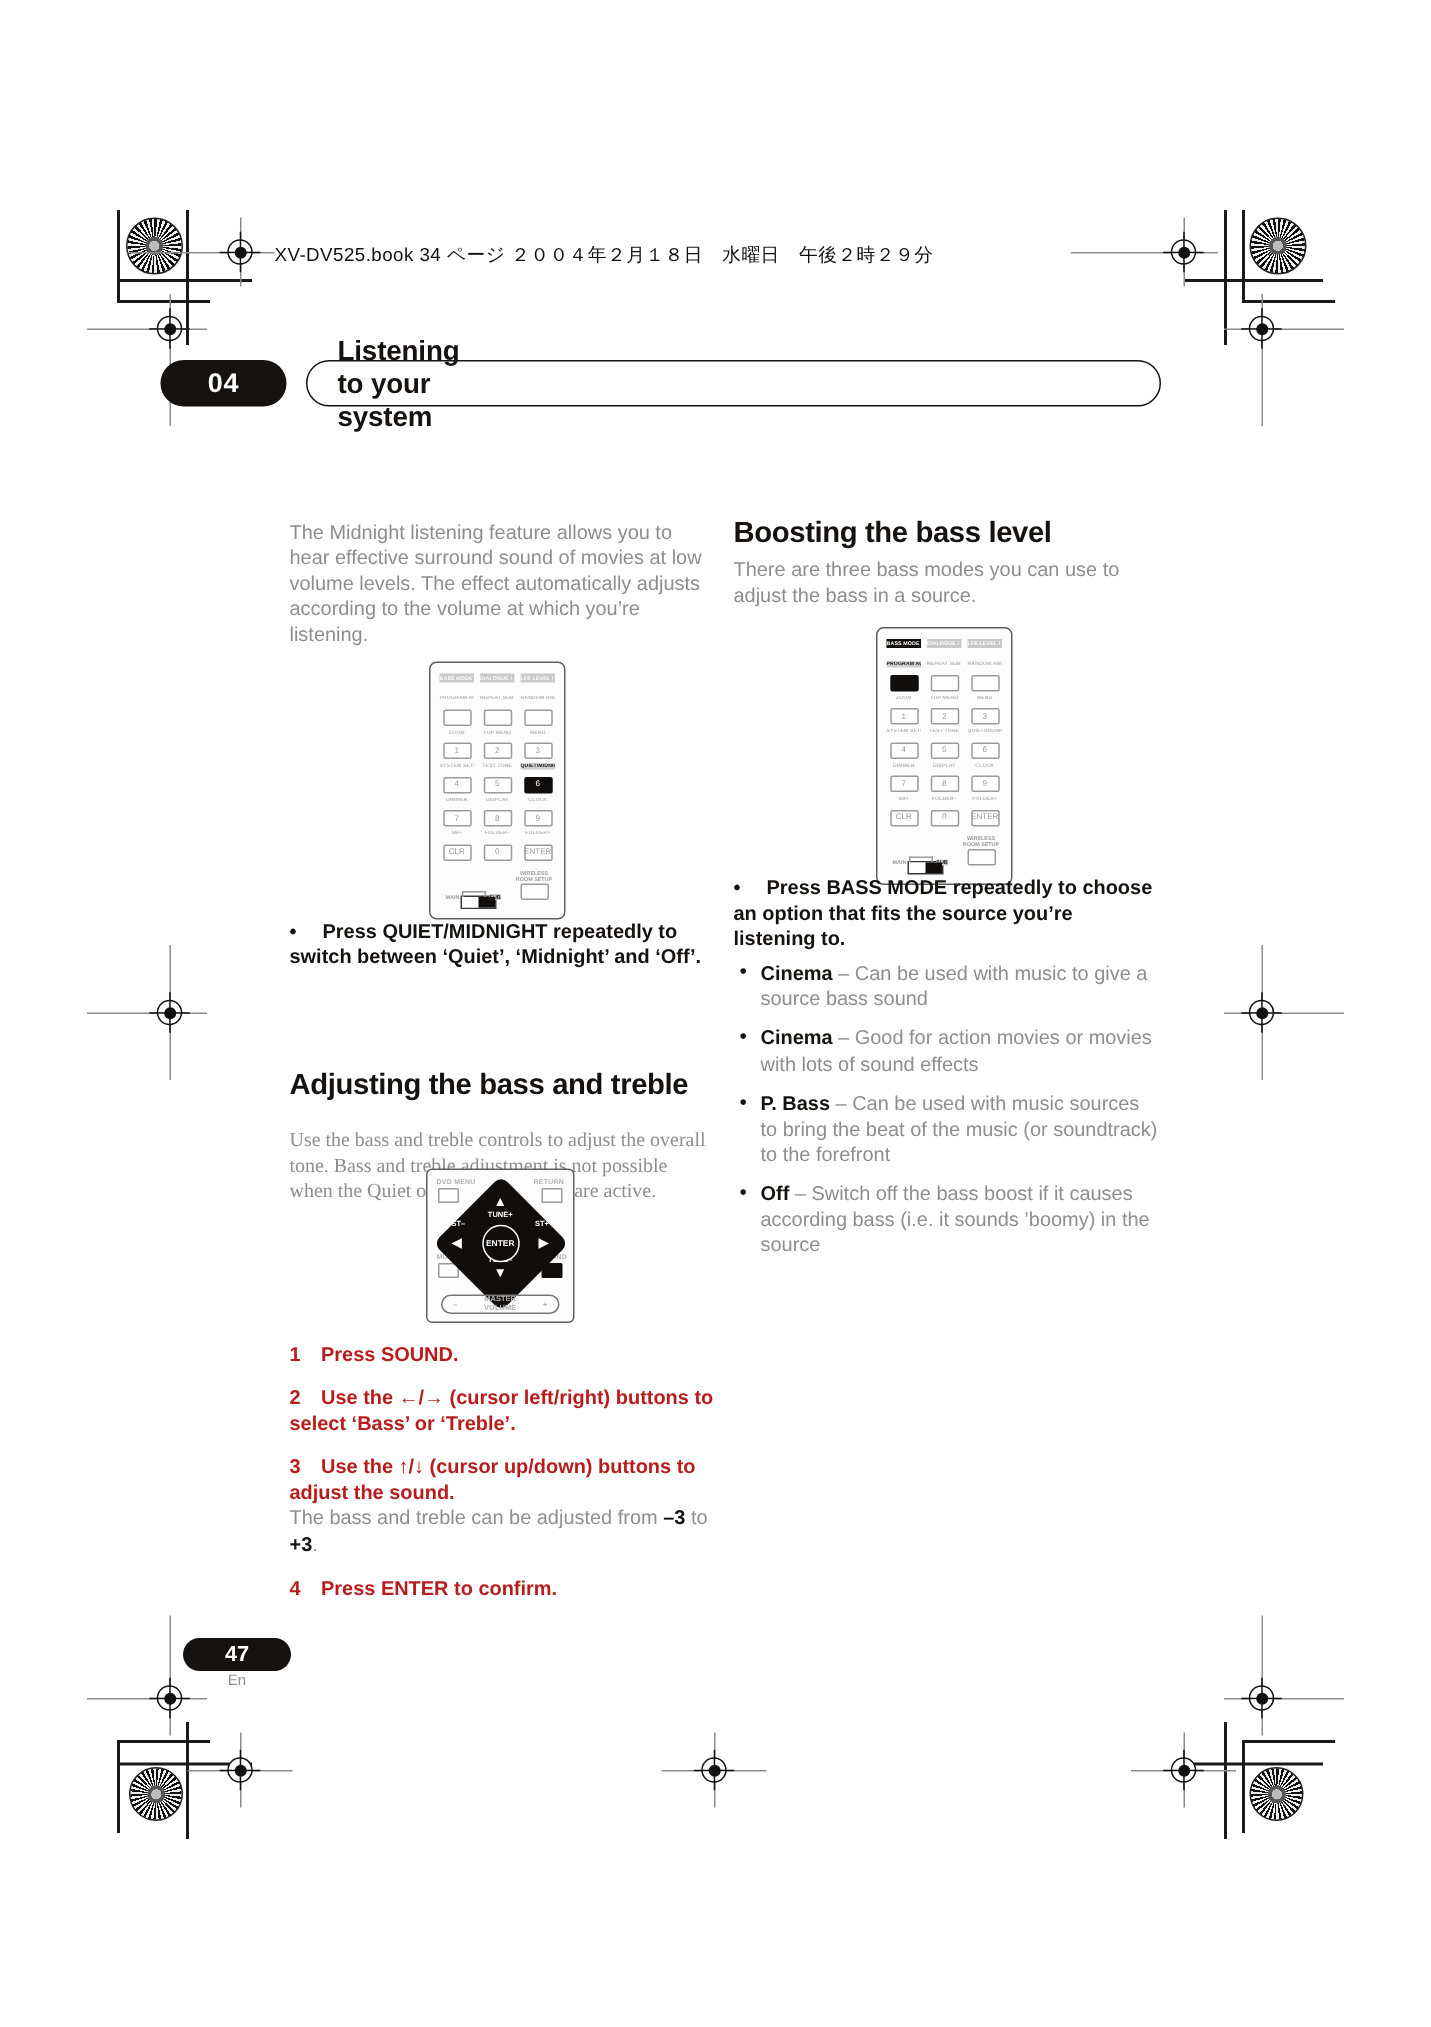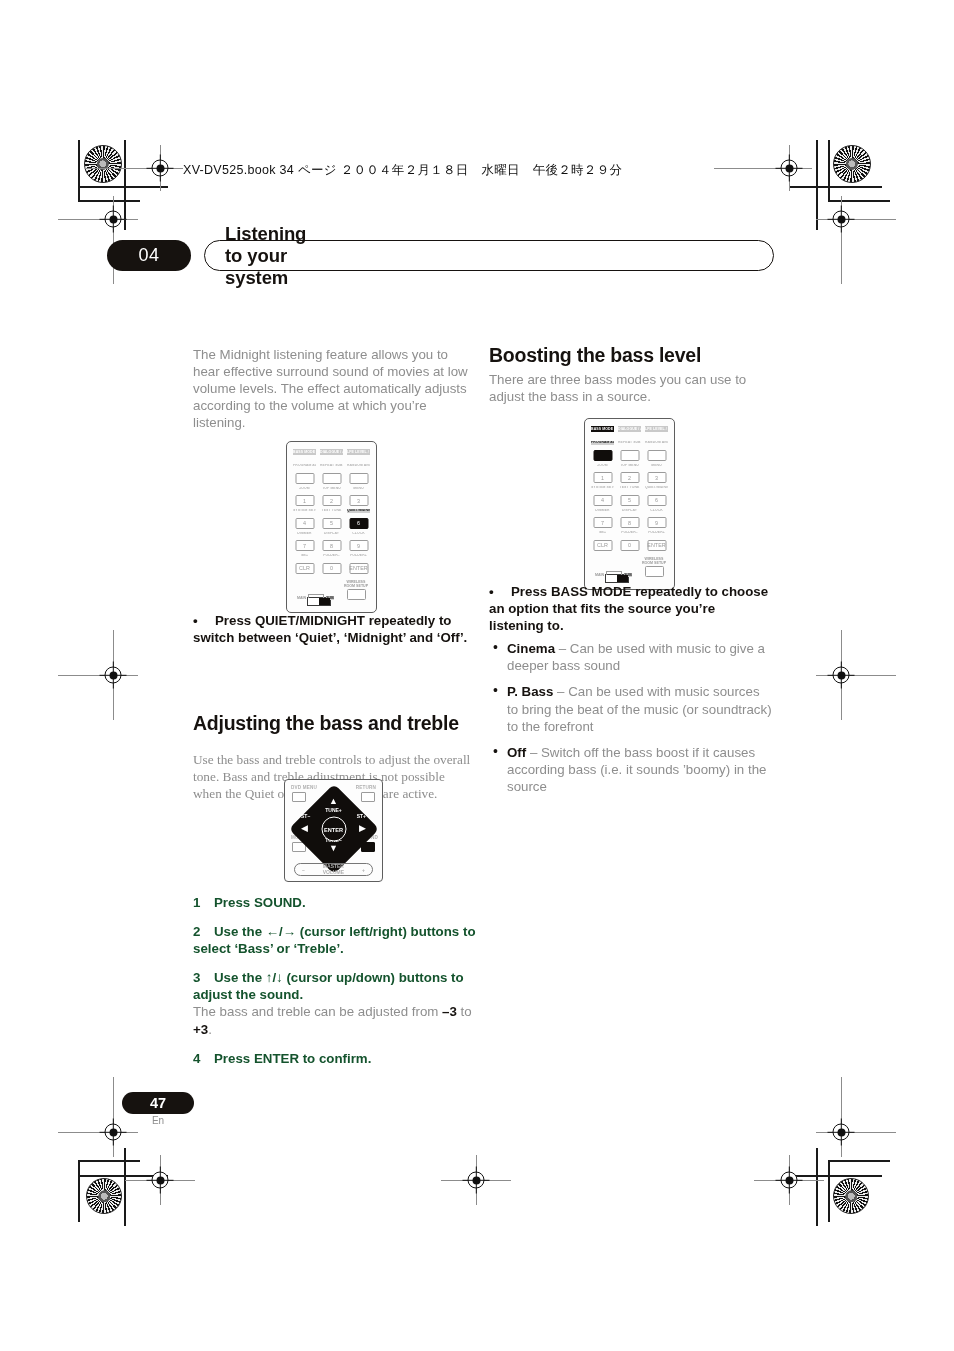--- a/index.html
+++ b/index.html
@@ -47,21 +47,21 @@
     font-size:12.5px; color:#111; letter-spacing:.3px;
     white-space:nowrap;
     font-family:"Liberation Sans", sans-serif;
   }
 
   
   .chapter-bar { position:absolute; left:107px; top:240px; height:31px; }
   .chap-num {
     position:absolute; left:0; top:0;
     width:84px; height:31px; background:#16120f; border-radius:16px;
-    color:#fff; font-weight:normal; font-size:18px;
+    color:#fff; font-weight:bold; font-size:18px;
     display:flex; align-items:center; justify-content:center;
     letter-spacing:.5px;
   }
   .chap-title-pill {
     position:absolute; left:97px; top:0;
     width:570px; height:31px; border:1.6px solid #16120f; border-radius:16px;
     background:#fff;
   }
   .chap-title {
     position:absolute; left:118px; top:0; height:31px;
@@ -79,21 +79,21 @@
   .body-text { color:#8e8e8e; margin-bottom:0; }
   h2.sec {
     font-size:19.5px; font-weight:bold; color:#16120f;
     letter-spacing:-.25px; line-height:23px;
   }
   .bullet-strong {
     font-weight:bold; color:#16120f; font-size:13.3px; line-height:17.1px;
     position:relative; padding-left:0;
   }
   .bullet-strong .dot { display:inline-block; width:22px; }
-  .step { font-weight:bold; color:#14532d; font-size:13.3px; line-height:17.1px; }
+  .step { font-weight:bold; color:#b91c1c; font-size:13.3px; line-height:17.1px; }
   .step .n { display:inline-block; width:21px; }
   .sub-list { list-style:none; margin-top:6px; }
   .sub-list li {
     position:relative; padding-left:18px; color:#8e8e8e;
     margin-bottom:9px; line-height:17.1px;
   }
   .sub-list li::before {
     content:"\2022"; position:absolute; left:4px; top:-1px;
     color:#16120f; font-size:14px;
   }
@@ -542,21 +542,22 @@
       </div>
       <div class="switch" style="margin-left: 14px; margin-top: -3px;">
         <div class="a"></div>
         <div class="b"></div>
       </div>
     </div>
 
   <div class="col" style="left:489px; top:583px; width:283px;">
     <p class="bullet-strong"><span class="dot">•</span><span>Press BASS MODE repeatedly to choose an option that fits the source you’re listening to.</span></p>
     <ul class="sub-list" id="mode-list">
-        <li><b>Cinema</b><span> – Can be used with music to give a deeper bass sound</span></li>
+        <li><b>Cinema</b><span> – Can be used with music to give a source bass sound</span></li>
+        <li><b>Cinema</b><span> – Good for action movies or movies with lots of sound effects</span></li>
         <li><b>P. Bass</b><span> – Can be used with music sources to bring the beat of the music (or soundtrack) to the forefront</span></li>
         <li><b>Off</b><span> – Switch off the bass boost if it causes according bass (i.e. it sounds ’boomy) in the source</span></li>
       </ul>
   </div>
 
   <div class="pagenum-pill">47</div>
   <div class="pagenum-lang">En</div>
 
 </div>
 

